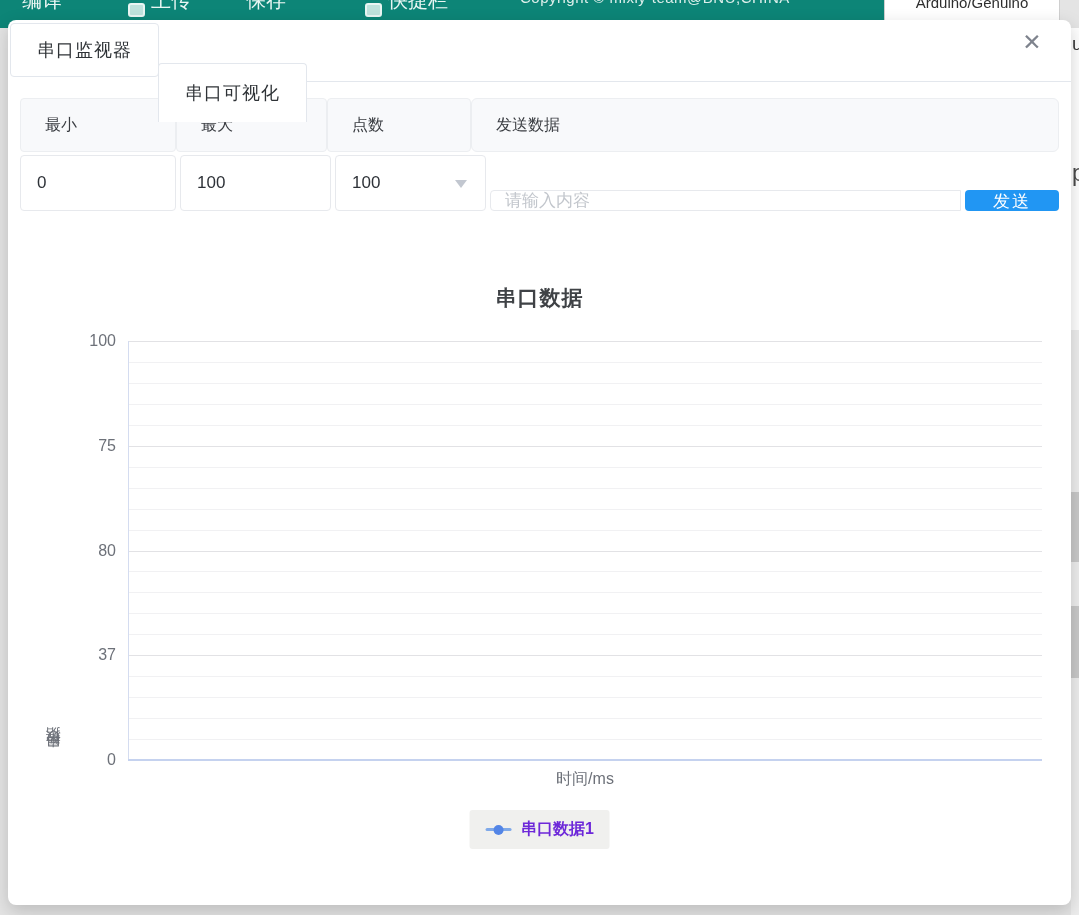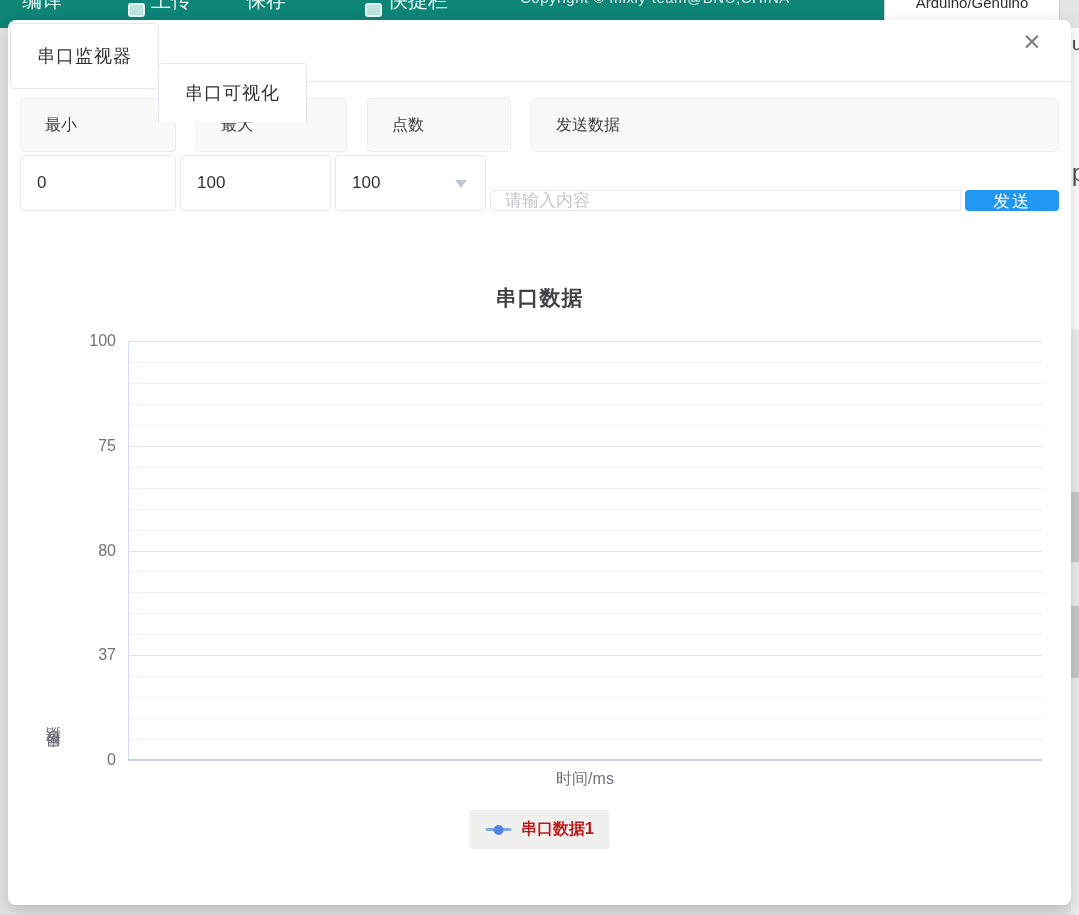--- a/index.html
+++ b/index.html
@@ -30,27 +30,27 @@
     position:absolute; left:8px; top:20px; width:1063px; height:885px;
     background:#fff; border-radius:8px; z-index:3;
     box-shadow:0 6px 18px rgba(0,0,0,.18);
   }
 
   
   .tab-bar { position:relative; height:62px; }
   .tab-bar-line { position:absolute; left:299px; right:0; bottom:0; height:1px; background:#e3e7ed; }
   .tab { position:absolute; top:3px; height:59px; width:149px; display:flex; align-items:center; justify-content:center;
          font-size:18px; color:#2f3337; letter-spacing:1px; cursor:pointer; background:#fff; }
-  .tab-inactive { left:2px; border:1px solid #e3e7ed; border-radius:4px; height:66px;justify-content:center; }
+  .tab-inactive { left:2px; border:1px solid #e3e7ed; border-radius:4px; height:54px;justify-content:center; }
   .tab-active { left:150px; border:1px solid #e3e7ed; border-bottom:none; border-radius:4px 4px 0 0; z-index:2;margin-top:40px; }
   .close-btn { position:absolute; top:9px; right:26px; width:26px; height:26px; display:flex; align-items:center; justify-content:center;
                font-size:23px; color:#7e838d; cursor:pointer; }
 
   
-  .form-headers { position:absolute; left:12px; top:78px; width:1039px; height:54px; display:flex; gap:20px; }
+  .form-headers { position:absolute; left:12px; top:78px; width:1039px; height:54px; display:flex; gap:0; }
   .hcell { background:#f8f9fb; border:1px solid #eceef1; border-radius:4px; display:flex; align-items:center;
            padding-left:24px; font-size:16px; color:#3a3d42; }
   .hc1 { width:156px; } .hc2 { width:151px; } .hc3 { width:144px; } .hc4 { flex:1;border-radius:6px; }
 
   .form-inputs { position:absolute; left:12px; top:135px; width:1039px; height:56px; display:flex; gap:4px; }
   .icell { background:#fff; border:1px solid #e7e9ed; border-radius:4px; display:flex; align-items:center;
            padding-left:16px; font-size:17px; color:#2e3238; position:relative; }
   .ic1 { width:156px; } .ic2 { width:151px; } .ic3 { width:151px; }
   .send-group { flex:1; display:flex;margin-top:35px; }
   .send-box { flex:1; border:1px solid #e7e9ed; border-radius:4px 0 0 4px; display:flex; position:relative; background:#fff; }
@@ -76,21 +76,21 @@
   .y-ticks { position:absolute; left:0; top:321px; width:108px; height:419px; }
   .ytick { position:absolute; right:0; transform:translateY(-50%); font-size:16px; color:#6d7179; }
   .y-name { position:absolute; left:36px; top:321px; height:419px; display:flex; align-items:center;
             writing-mode:vertical-rl; transform:rotate(180deg); font-size:15px; color:#6d7179; letter-spacing:2px; }
   .x-name { position:absolute; left:120px; top:749px; width:914px; text-align:center; font-size:16px; color:#6d7179; }
   .legend { position:absolute; top:790px; left:50%; transform:translateX(-50%);
             background:#f0f0ee; border-radius:3px; padding:9px 16px; display:flex; align-items:center; gap:10px; cursor:pointer; }
   .legend-marker { position:relative; width:26px; height:10px; }
   .legend-line { position:absolute; left:0; top:3.5px; width:26px; height:3px; border-radius:2px; background:#7fa9e9; }
   .legend-dot { position:absolute; left:8px; top:0; width:10px; height:10px; border-radius:50%; background:#5385e6; }
-  .legend-text { font-size:16px; font-weight:bold; color:#b91c1c; }
+  .legend-text { font-size:16px; font-weight:bold; color:#6d28d9; }
 </style>
 </head>
 <body>
 
 <div class="teal-bar">
   <div class="teal-items">
     <span class="teal-item" style="left:22px">编译</span>
     <span class="teal-icon" style="left:128px; top:16px"></span>
     <span class="teal-item" style="left:151px">上传</span>
     <span class="teal-item" style="left:246px">保存</span>

